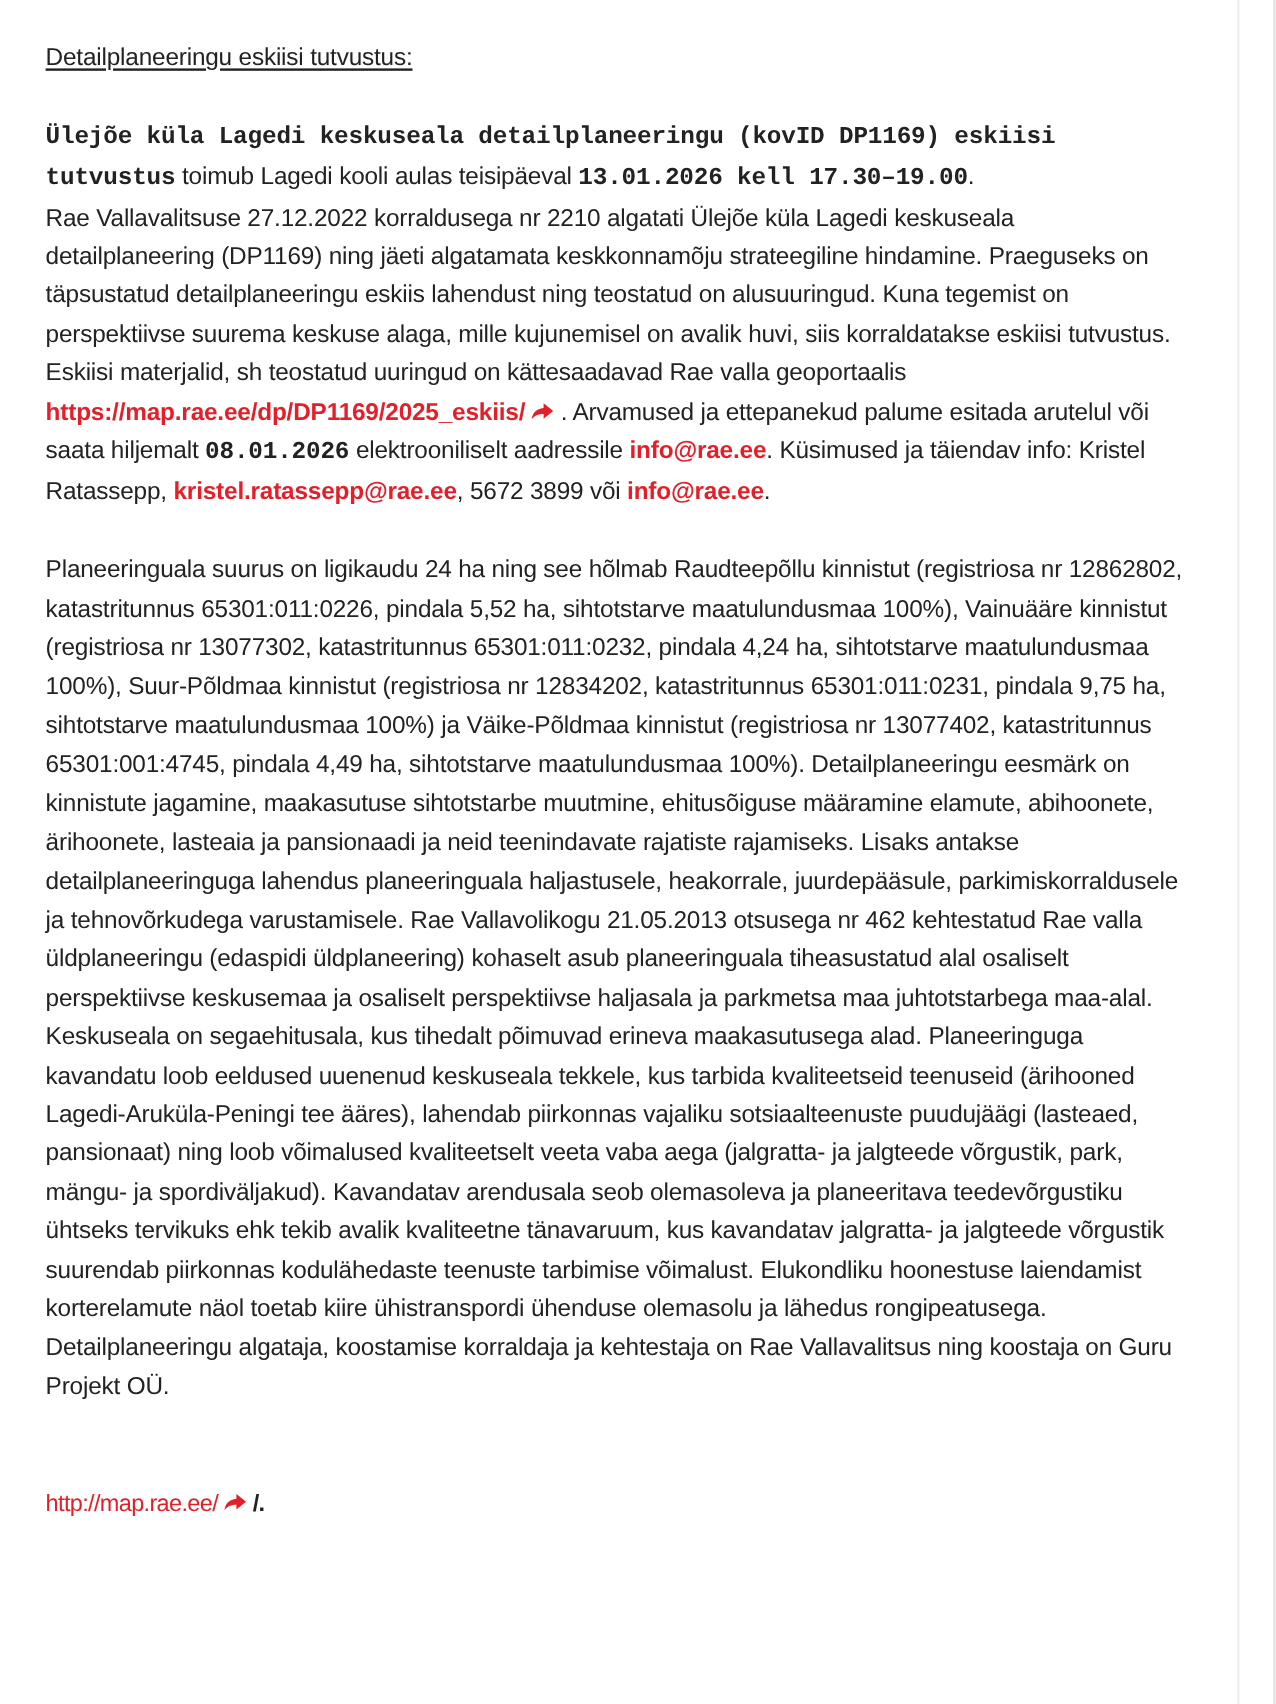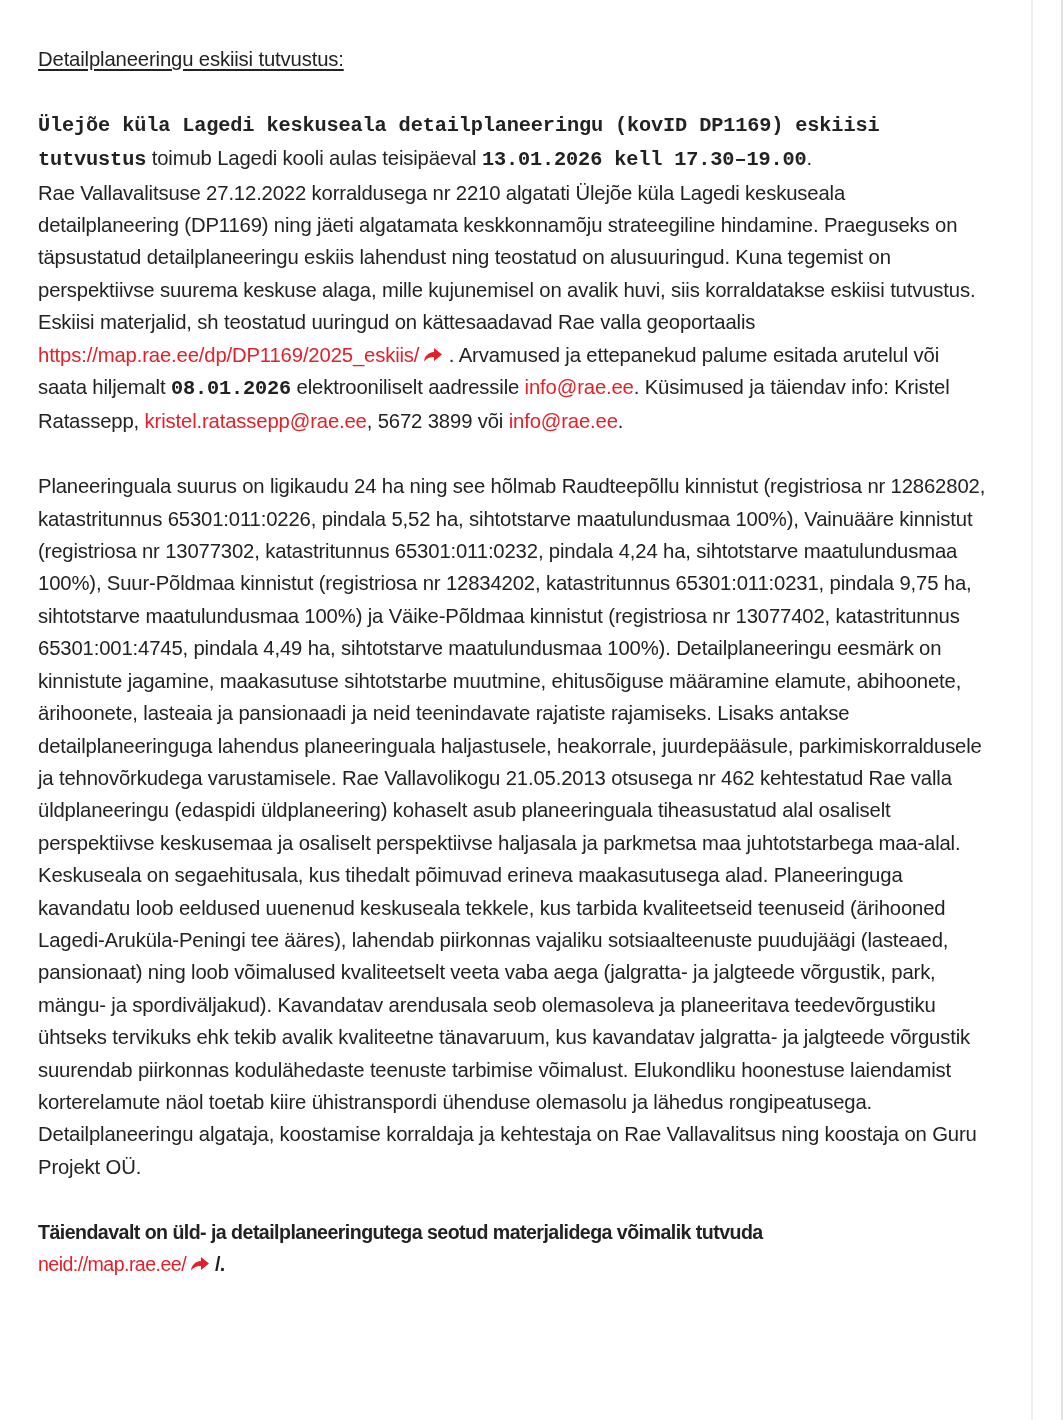--- a/index.html
+++ b/index.html
@@ -11,21 +11,21 @@
     width: 1063px;
     height: 1420px;
     position: relative;
     overflow: hidden;
     font-family: "Liberation Sans", sans-serif;
     color: #222222;
   }
   .content {
     position: absolute;
     left: 38px;
-    top: 43px;
+    top: 32px;
     width: 950px;
     font-size: 20.3px;
     line-height: 32.4px;
     letter-spacing: -0.15px;
   }
   .content p {
     margin: 0;
   }
   .heading {
     text-decoration: underline;
@@ -39,20 +39,21 @@
   .gap {
     height: 32.4px;
   }
   b, .bold {
     font-weight: bold;
     font-family: Liberation Mono, monospace;
   }
   a.link {
     color: #e3202a;
     text-decoration: none;
+    font-weight: bold;
   }
   .ext-icon {
     display: inline-block;
     width: 20px;
     height: 16px;
     vertical-align: -1px;
     margin-left: 4px;
   }
   .ext-icon svg {
     width: 20px;
@@ -99,17 +100,17 @@
   <p><b>Ülejõe küla Lagedi keskuseala detailplaneeringu (kovID DP1169) eskiisi tutvustus</b><span> toimub Lagedi kooli aulas teisipäeval </span><b>13.01.2026 kell 17.30–19.00</b><span>.</span><br><span>Rae Vallavalitsuse 27.12.2022 korraldusega nr 2210 algatati  Ülejõe küla Lagedi keskuseala detailplaneering (DP1169) ning jäeti algatamata keskkonnamõju strateegiline hindamine. Praeguseks on täpsustatud detailplaneeringu eskiis lahendust ning teostatud on alusuuringud. Kuna tegemist on perspektiivse suurema keskuse alaga, mille kujunemisel on avalik huvi, siis korraldatakse eskiisi tutvustus. Eskiisi materjalid, sh teostatud uuringud on kättesaadavad Rae valla geoportaalis </span><a class="link" href="#">https://map.rae.ee/dp/DP1169/2025_eskiis/</a><span class="ext-icon"><svg viewBox="0 0 20 16">
           <path d="M11 1 L19 7.5 L11 14 L11 10 C6.5 10 3.5 11.2 1 14.5 C1.8 9 5 5.6 11 5 Z" fill="#e3202a"></path>
         </svg></span><span> . Arvamused ja ettepanekud palume esitada arutelul või saata hiljemalt </span><b>08.01.2026</b><span> elektrooniliselt aadressile </span><a class="link" href="#">info@rae.ee</a><span>. Küsimused ja täiendav info: Kristel Ratassepp, </span><a class="link" href="#">kristel.ratassepp@rae.ee</a><span>, 5672 3899 või </span><a class="link" href="#">info@rae.ee</a><span>.</span></p>
 
   <div class="gap"></div>
 
   <p>Planeeringuala suurus on ligikaudu 24 ha ning see hõlmab Raudteepõllu kinnistut (registriosa nr 12862802, katastritunnus 65301:011:0226, pindala 5,52 ha, sihtotstarve maatulundusmaa 100%), Vainuääre kinnistut (registriosa nr 13077302, katastritunnus 65301:011:0232, pindala 4,24 ha, sihtotstarve maatulundusmaa 100%), Suur-Põldmaa kinnistut (registriosa nr 12834202, katastritunnus 65301:011:0231, pindala 9,75 ha, sihtotstarve maatulundusmaa 100%) ja Väike-Põldmaa kinnistut (registriosa nr 13077402, katastritunnus 65301:001:4745, pindala 4,49 ha, sihtotstarve maatulundusmaa 100%). Detailplaneeringu eesmärk on kinnistute jagamine, maakasutuse sihtotstarbe muutmine, ehitusõiguse määramine elamute, abihoonete, ärihoonete, lasteaia ja pansionaadi ja neid teenindavate rajatiste rajamiseks. Lisaks antakse detailplaneeringuga lahendus planeeringuala haljastusele, heakorrale, juurdepääsule, parkimiskorraldusele ja tehnovõrkudega varustamisele. Rae Vallavolikogu 21.05.2013 otsusega nr 462 kehtestatud Rae valla üldplaneeringu (edaspidi üldplaneering) kohaselt asub planeeringuala tiheasustatud alal osaliselt perspektiivse keskusemaa ja osaliselt perspektiivse haljasala ja parkmetsa maa juhtotstarbega maa-alal. Keskuseala on segaehitusala, kus tihedalt põimuvad erineva maakasutusega alad. Planeeringuga kavandatu loob eeldused uuenenud keskuseala tekkele, kus tarbida kvaliteetseid teenuseid (ärihooned Lagedi-Aruküla-Peningi tee ääres), lahendab piirkonnas vajaliku sotsiaalteenuste puudujäägi (lasteaed, pansionaat) ning loob võimalused kvaliteetselt veeta vaba aega (jalgratta- ja jalgteede võrgustik, park, mängu- ja spordiväljakud). Kavandatav arendusala seob olemasoleva ja planeeritava teedevõrgustiku ühtseks tervikuks ehk tekib avalik kvaliteetne tänavaruum, kus kavandatav jalgratta- ja jalgteede võrgustik suurendab piirkonnas kodulähedaste teenuste tarbimise võimalust. Elukondliku hoonestuse laiendamist korterelamute näol toetab kiire ühistranspordi ühenduse olemasolu ja lähedus rongipeatusega. Detailplaneeringu algataja, koostamise korraldaja ja kehtestaja on Rae Vallavalitsus ning koostaja on Guru Projekt OÜ.</p>
 
   <div class="gap"></div>
 
-  <p class="condensed"><span>Täiendavalt on üld- ja detailplaneeringutega seotud materjalidega võimalik tutvuda </span><br><a class="link" href="#">neid://map.rae.ee/</a><span class="ext-icon"><svg viewBox="0 0 20 16">
+  <p class="condensed"><br><a class="link" href="#">http://map.rae.ee/</a><span class="ext-icon"><svg viewBox="0 0 20 16">
           <path d="M11 1 L19 7.5 L11 14 L11 10 C6.5 10 3.5 11.2 1 14.5 C1.8 9 5 5.6 11 5 Z" fill="#e3202a"></path>
         </svg></span><span> /.</span></p>
 
 </div>
 
 </body></html>

